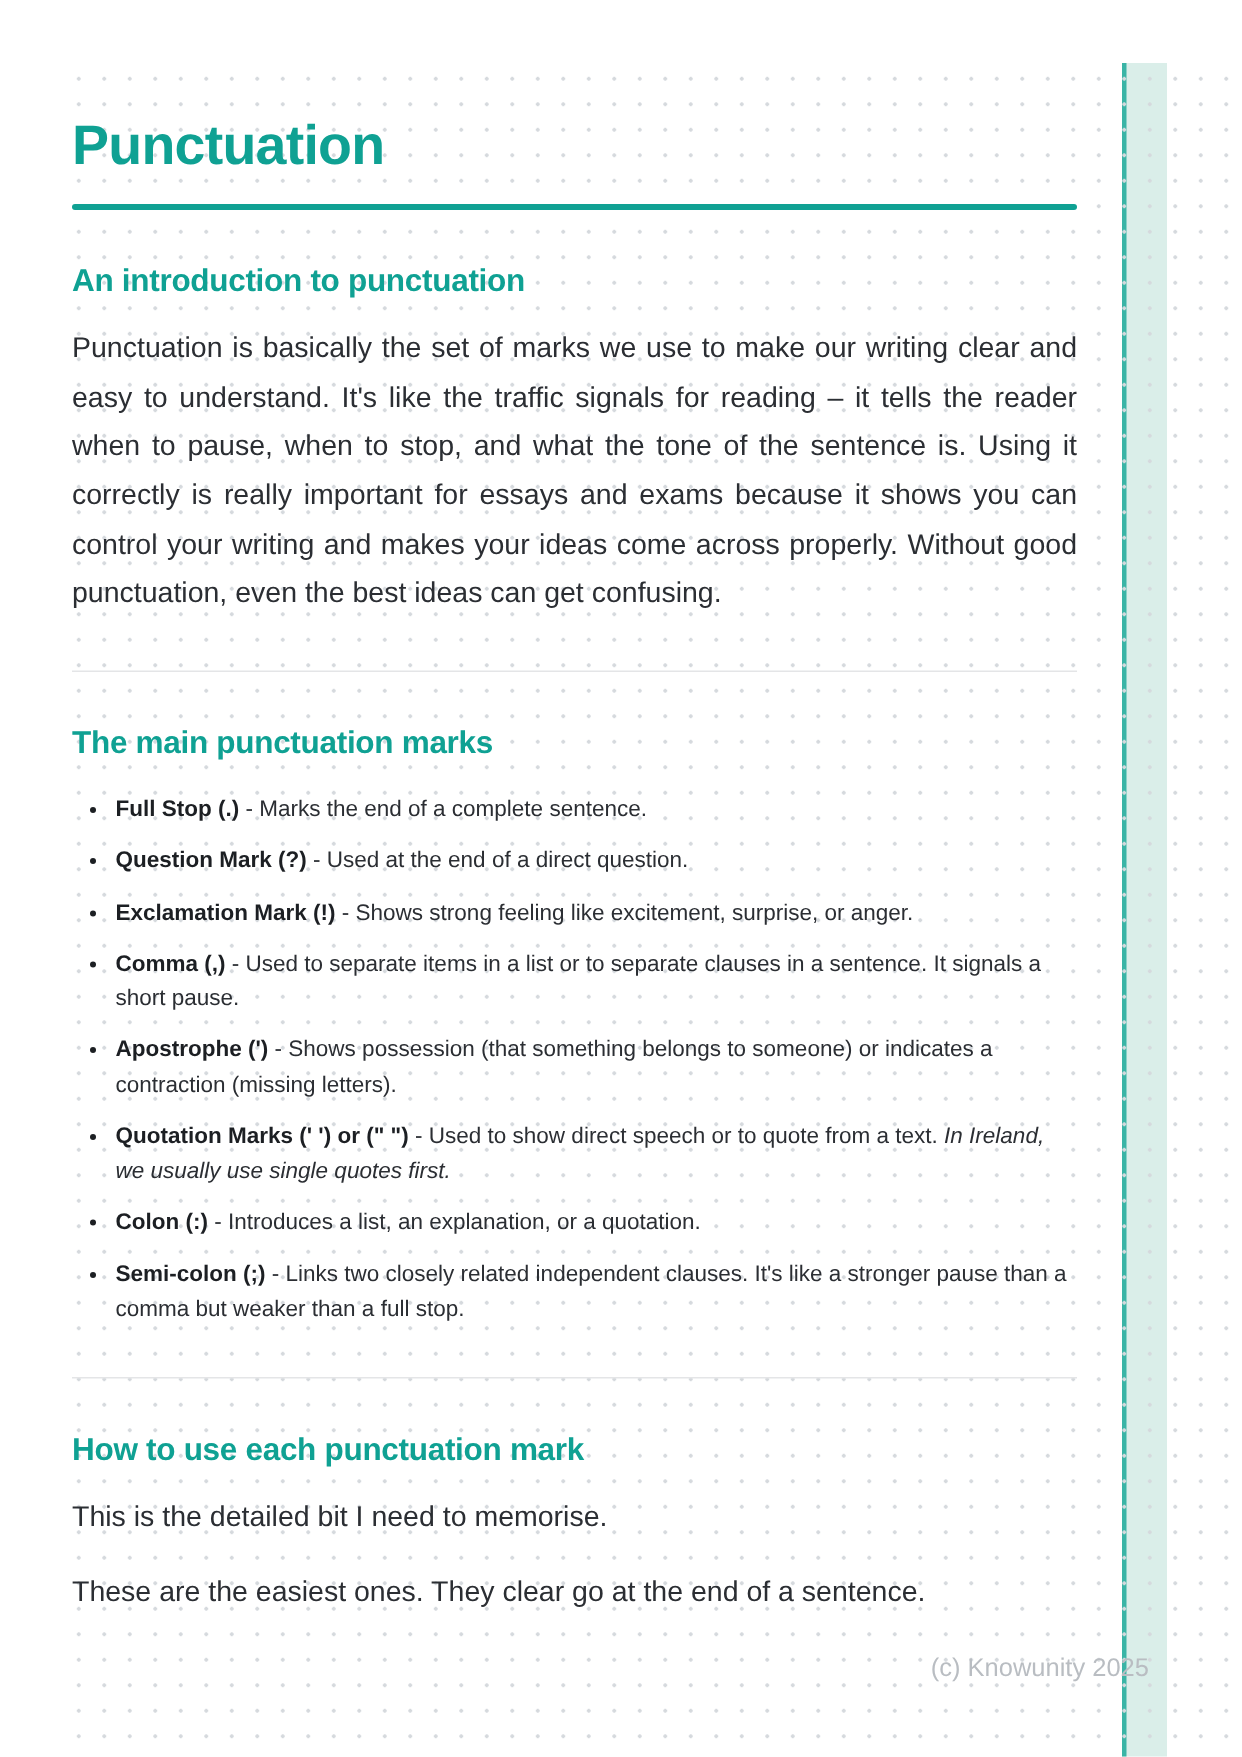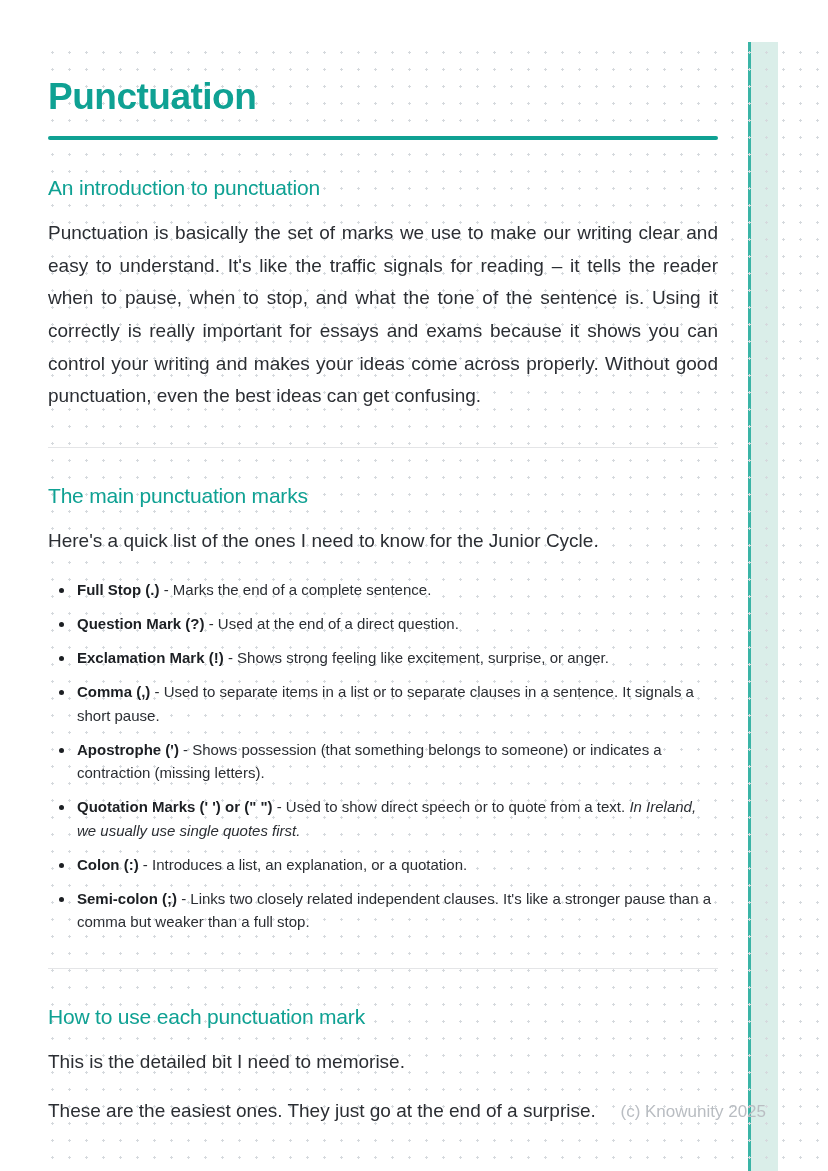--- a/index.html
+++ b/index.html
@@ -49,21 +49,21 @@
     letter-spacing:-0.5px;
   }
   .title-rule{
     margin-top:18px;
     height:4px;
     background:var(--accent);
     border-radius:2px;
   }
   h2{
     font-size:21px;
-    font-weight:normal;
+    font-weight:bold;
     color:var(--accent);
     margin-top:36px;
     letter-spacing:-0.2px;
   }
   h3{
     font-size:18px;
     font-weight:bold;
     color:var(--accent);
     margin-top:30px;
   }
@@ -111,21 +111,20 @@
 
   <h1>Punctuation</h1>
   <div class="title-rule"></div>
 
   <h2>An introduction to punctuation</h2>
   <p>Punctuation is basically the set of marks we use to make our writing clear and easy to understand. It's like the traffic signals for reading – it tells the reader when to pause, when to stop, and what the tone of the sentence is. Using it correctly is really important for essays and exams because it shows you can control your writing and makes your ideas come across properly. Without good punctuation, even the best ideas can get confusing.</p>
 
   <hr>
 
   <h2>The main punctuation marks</h2>
-  <p>Here's a quick list of the ones I need to know for the Junior Cycle.</p>
 
   <ul>
     <li>
       <span class="term">Full Stop (.)</span>
       <span class="desc">- Marks the end of a complete sentence.</span>
     </li>
     <li>
       <span class="term">Question Mark (?)</span>
       <span class="desc">- Used at the end of a direct question.</span>
     </li>
@@ -154,17 +153,17 @@
       <span class="term">Semi-colon (;)</span>
       <span class="desc">- Links two closely related independent clauses. It's like a stronger pause than a comma but weaker than a full stop.</span>
     </li>
   </ul>
 
   <hr>
 
   <h2>How to use each punctuation mark</h2>
   <p>This is the detailed bit I need to memorise.</p>
 
-  <p>These are the easiest ones. They just go at the end of a surprise.</p>
+  <p>These are the easiest ones. They clear go at the end of a sentence.</p>
 
 </div>
 
 <div class="watermark">(c) Knowunity 2025</div>
 
 </body></html>

